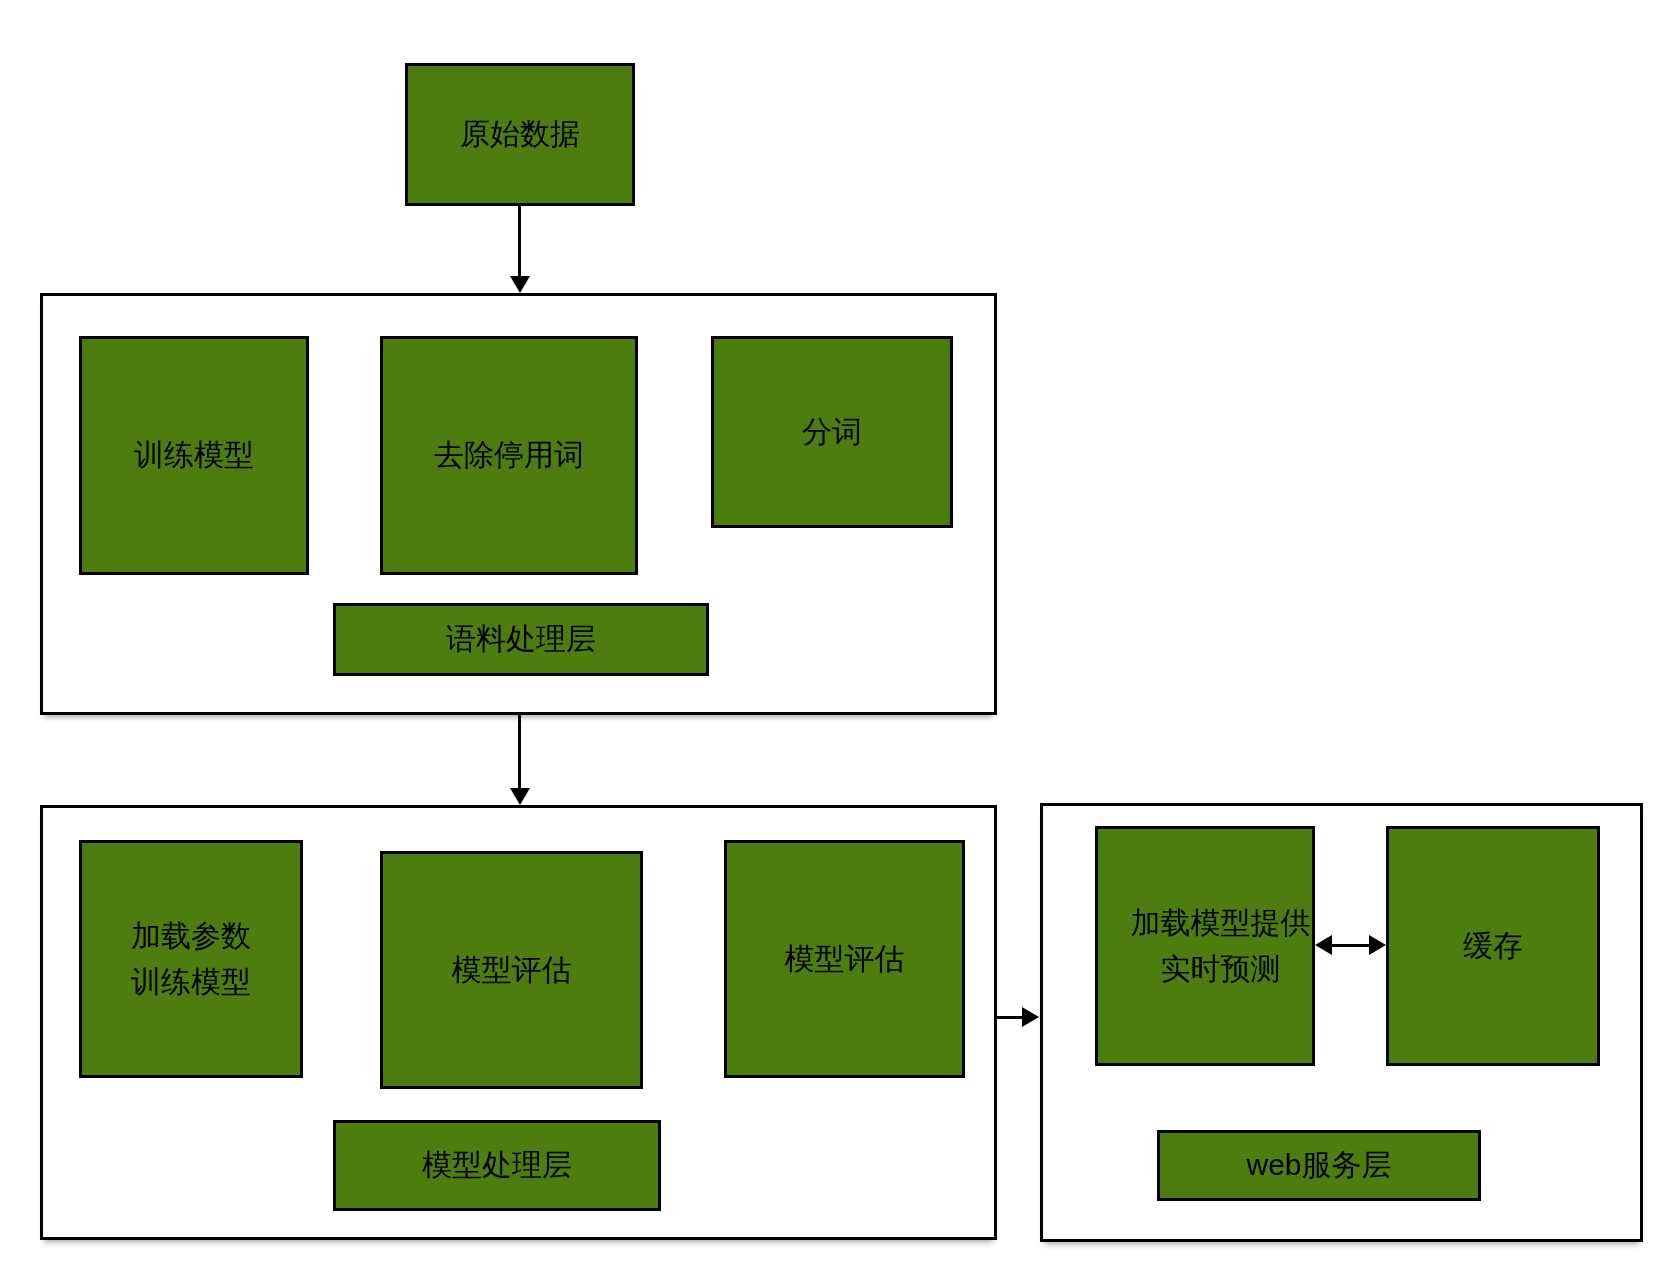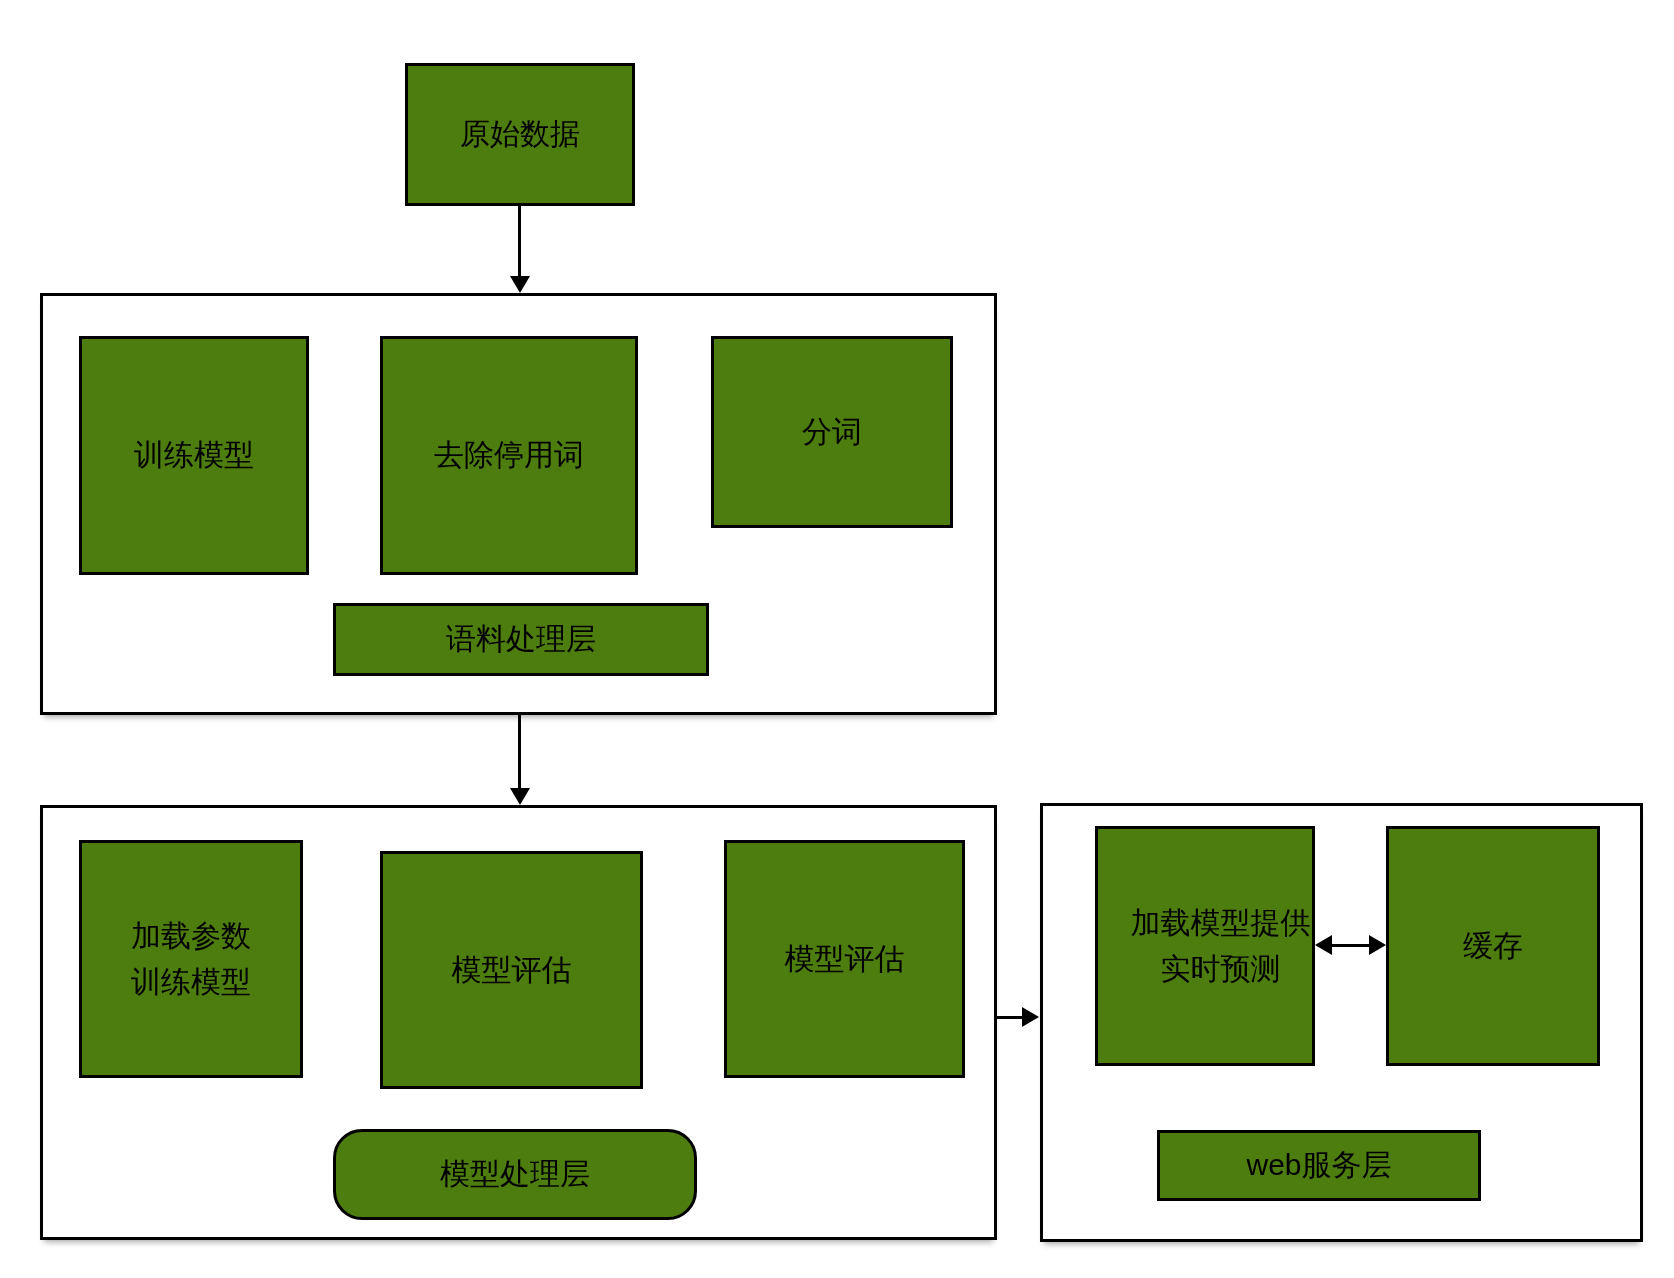--- a/index.html
+++ b/index.html
@@ -72,21 +72,21 @@
     <div class="box two-line" style="left:36px; top:32px; width:224px; height:238px;">
       <span>加载参数</span>
       <span>训练模型</span>
     </div>
     <div class="box" style="left:337px; top:35px; width:263px; height:238px;margin-top:8px;">
       <span>模型评估</span>
     </div>
     <div class="box" style="left:681px; top:32px; width:241px; height:238px;">
       <span>模型评估</span>
     </div>
-    <div class="box" style="left:290px; top:321px; width:364px; height:91px;border-radius:29px;">
+    <div class="box" style="left:290px; top:312px; width:328px; height:91px;">
       <span>模型处理层</span>
     </div>
   </div>
 
   <div class="hline" style="left:997px; top:1016px; width:27px; height:3px;"></div>
   <div class="head head-right" style="left:1022px; top:1007px;"></div>
 
   <div class="container" style="left:1040px; top:803px; width:603px; height:439px;">
     <div class="box two-line" style="left:52px; top:20px; width:220px; height:240px;padding-left:31px;">
       <span>加载模型提供</span>

